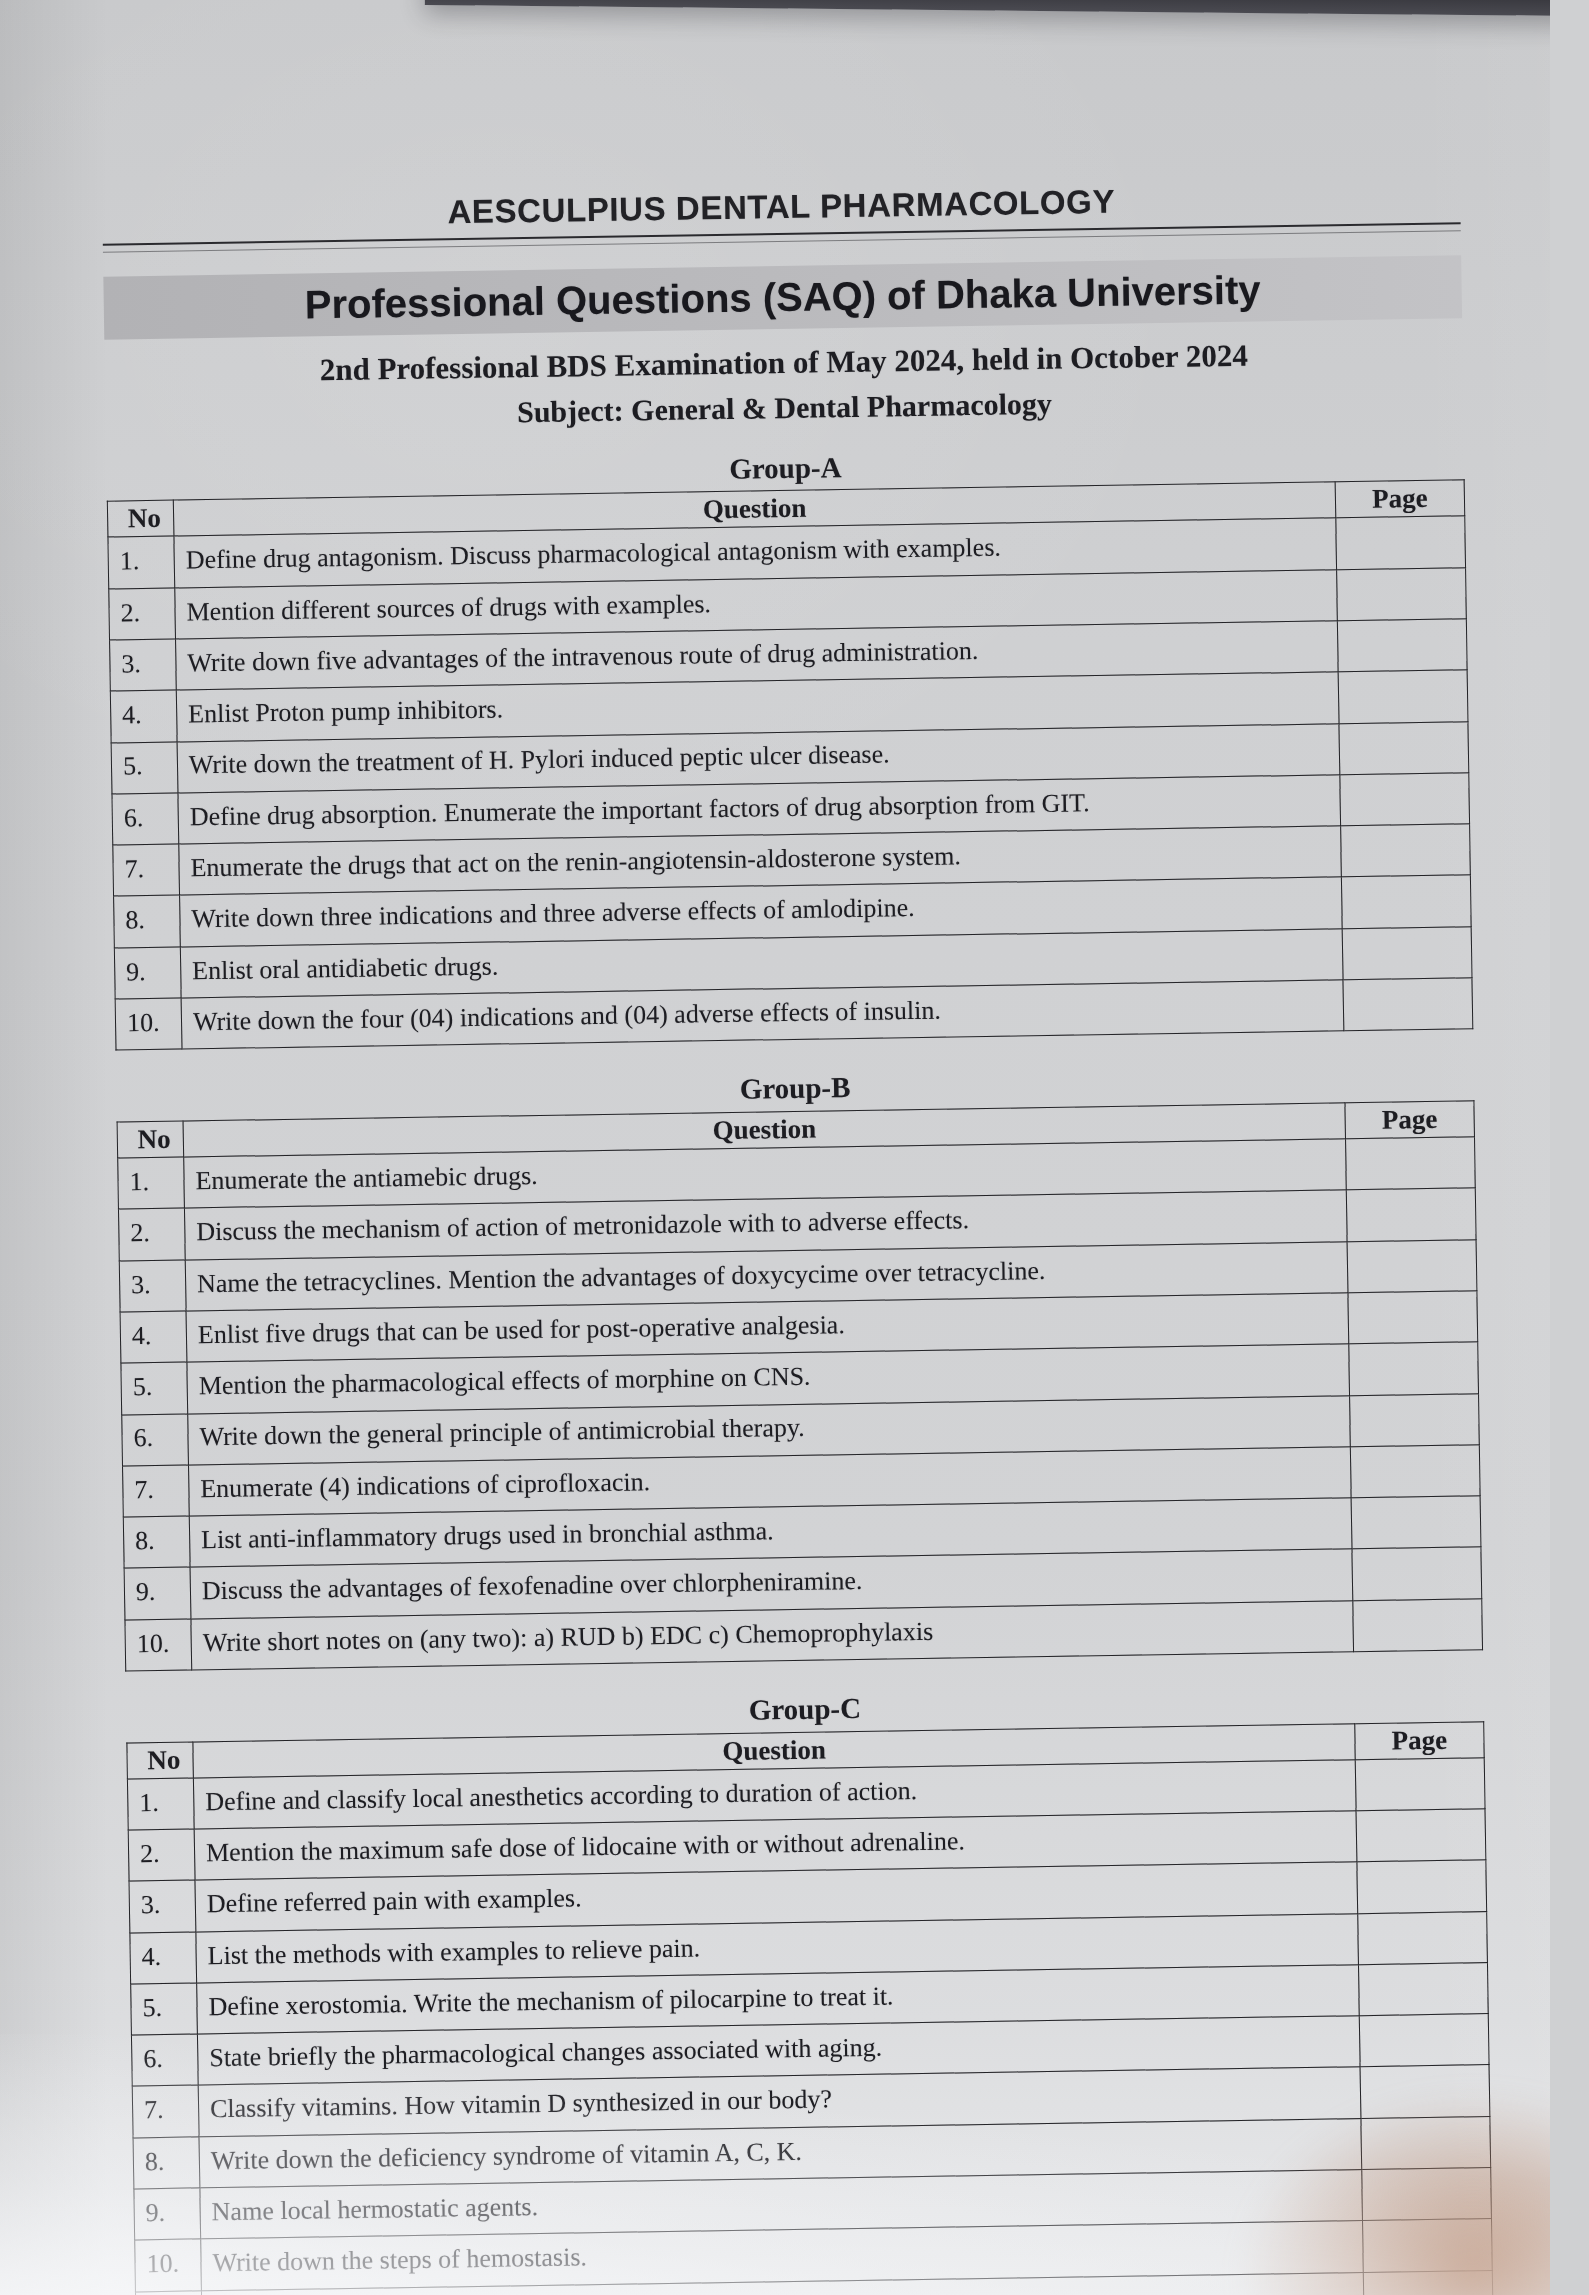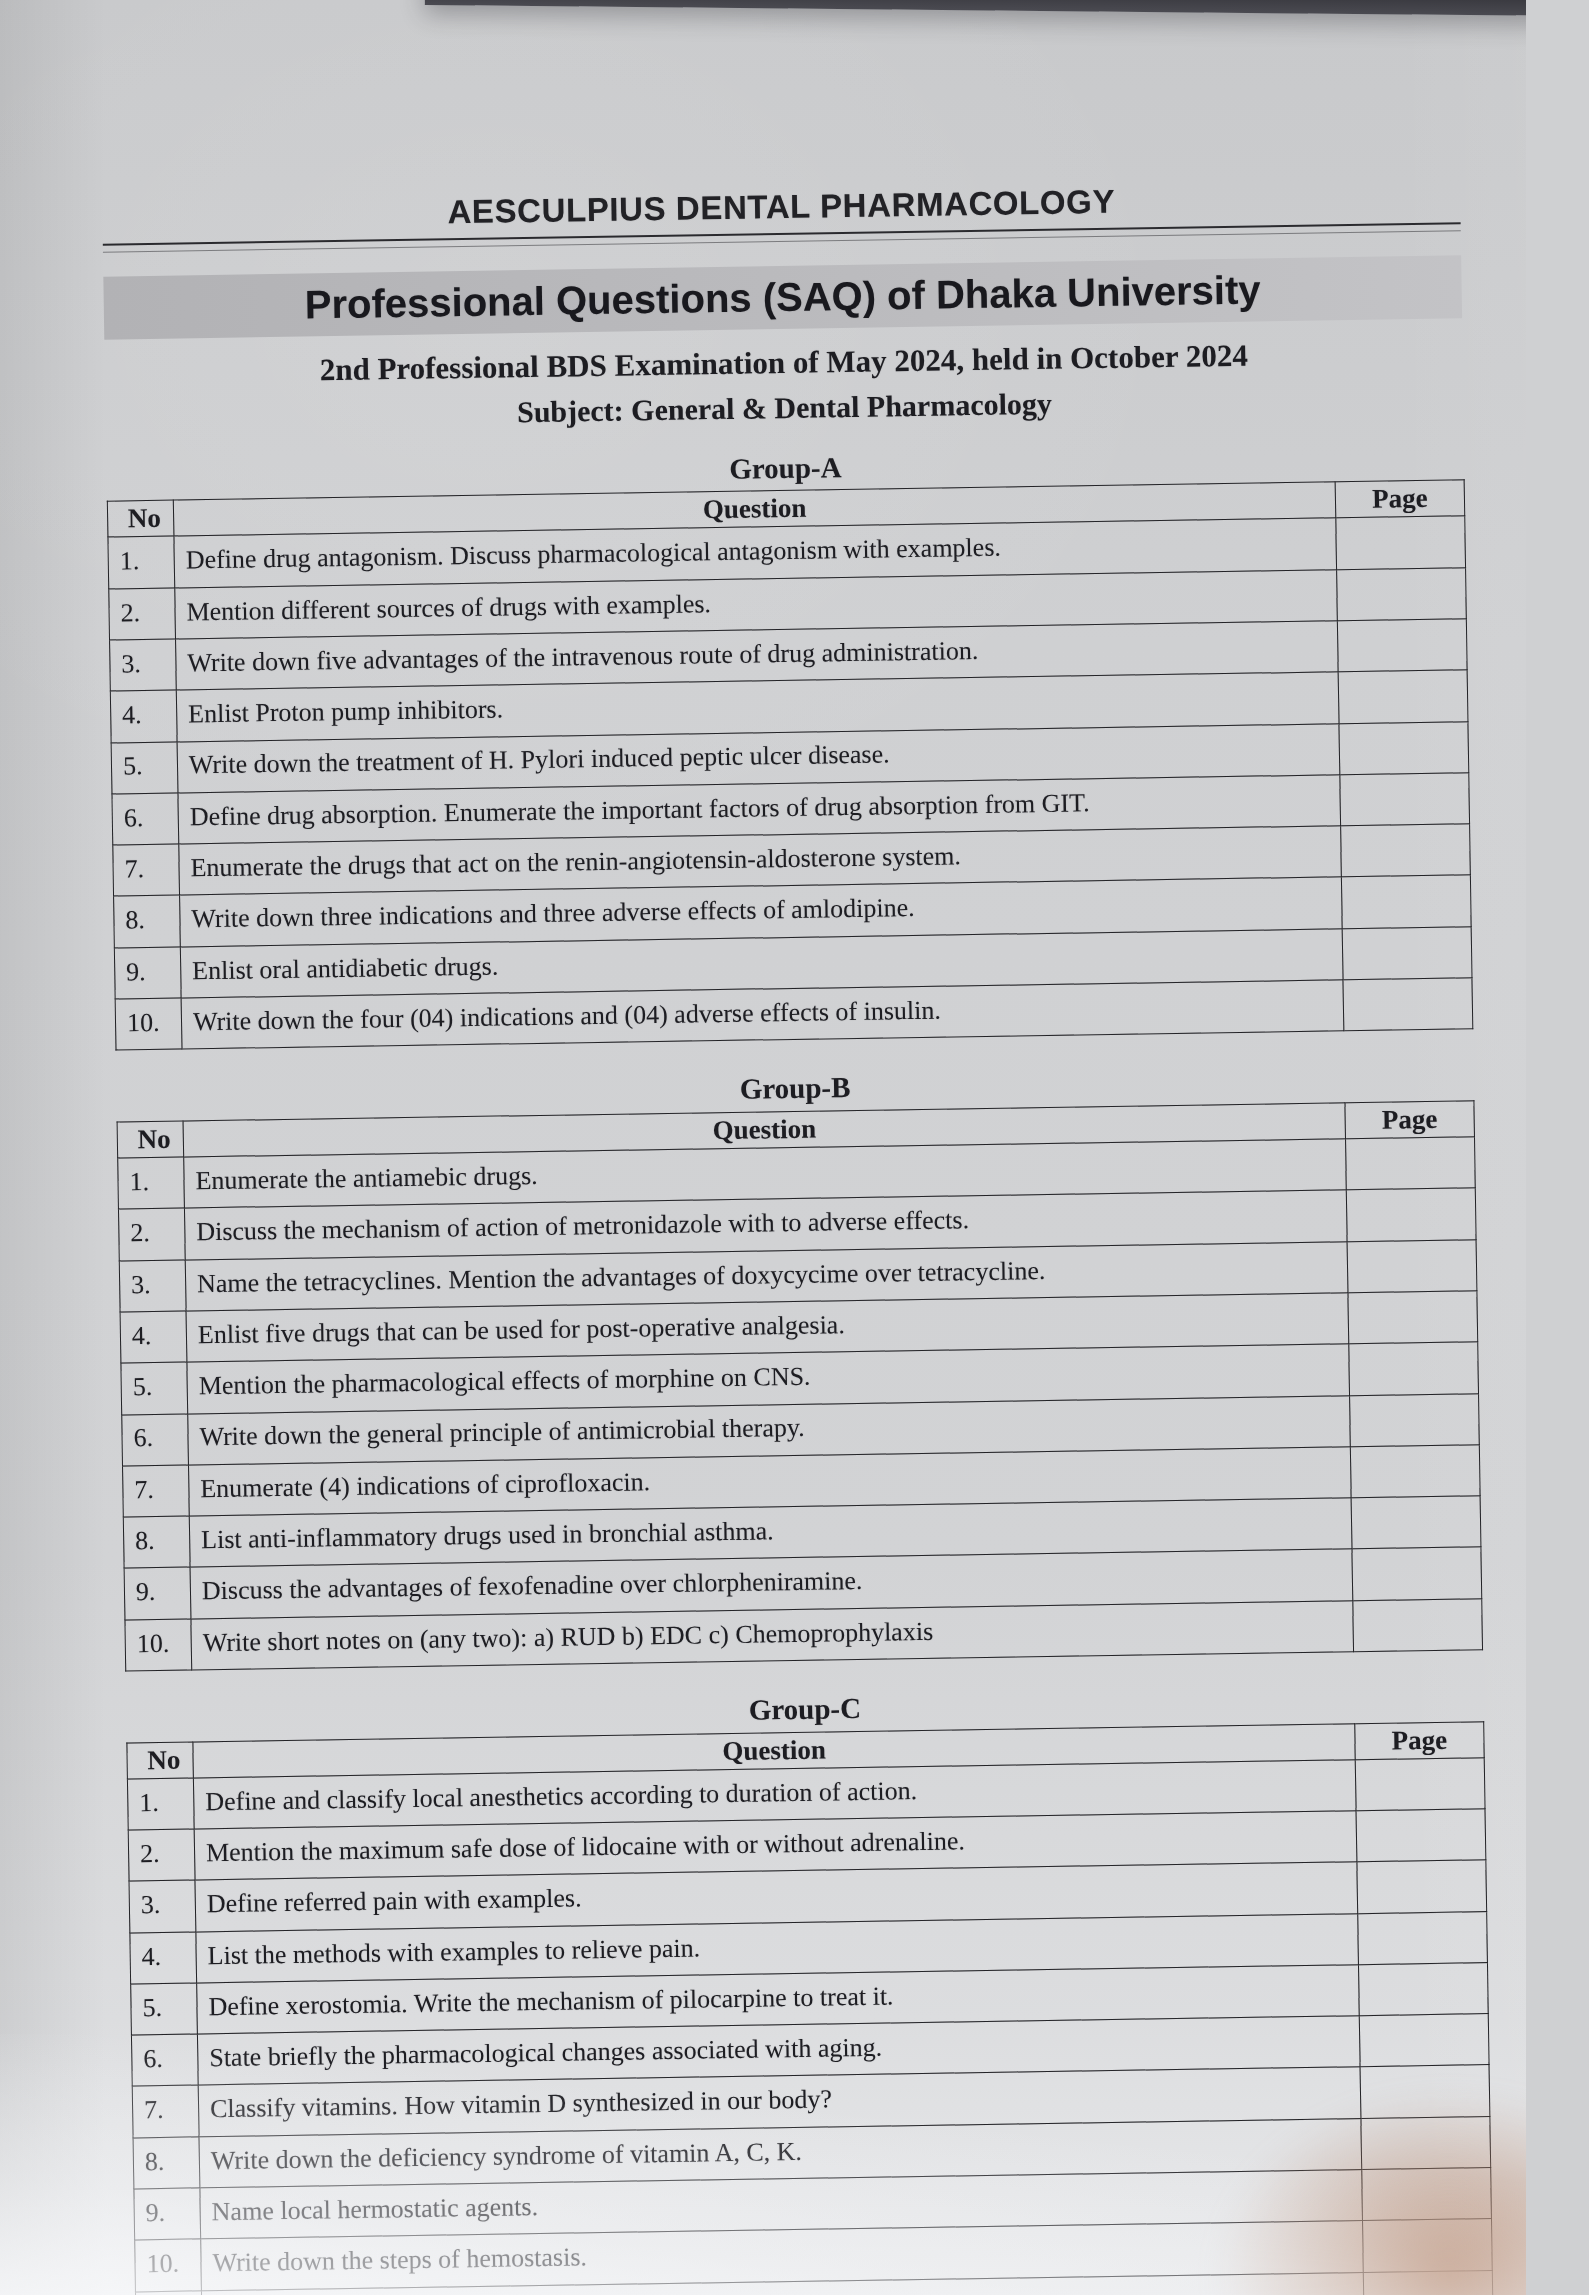--- a/index.html
+++ b/index.html
@@ -8,20 +8,21 @@
     background:#cfd0d2;
     font-family:"Liberation Serif",serif;
   }
   .photo{
     position:relative;width:1526px;height:2295px;overflow:hidden;
     background:
       radial-gradient(1031px 789px at 32% 14%, rgba(255,255,255,.10), transparent 70%),
       linear-gradient(90deg, rgba(0,0,0,.07), transparent 7%),
       linear-gradient(270deg, rgba(255,255,255,.05), transparent 9%),
       linear-gradient(180deg,#c8c9cb 0%,#cfd0d2 28%,#d2d3d5 68%,#dcdddf 88%,#e9eaec 100%);
+    padding-left: 24px;
   }
   .photo::after{
     content:"";position:absolute;left:0;right:0;bottom:0;height:261px;pointer-events:none;
     background:linear-gradient(186deg, rgba(244,245,247,0) 35%, rgba(244,245,247,.45) 72%, rgba(249,250,252,.8) 100%);
   }
   .top-edge{
     position:absolute;top:-28px;left:425px;width:1244px;height:39px;
     background:linear-gradient(180deg,#232328,#4a4a51);
     transform:rotate(.55deg);
     box-shadow:0 8.5px 24px rgba(40,40,45,.33);

